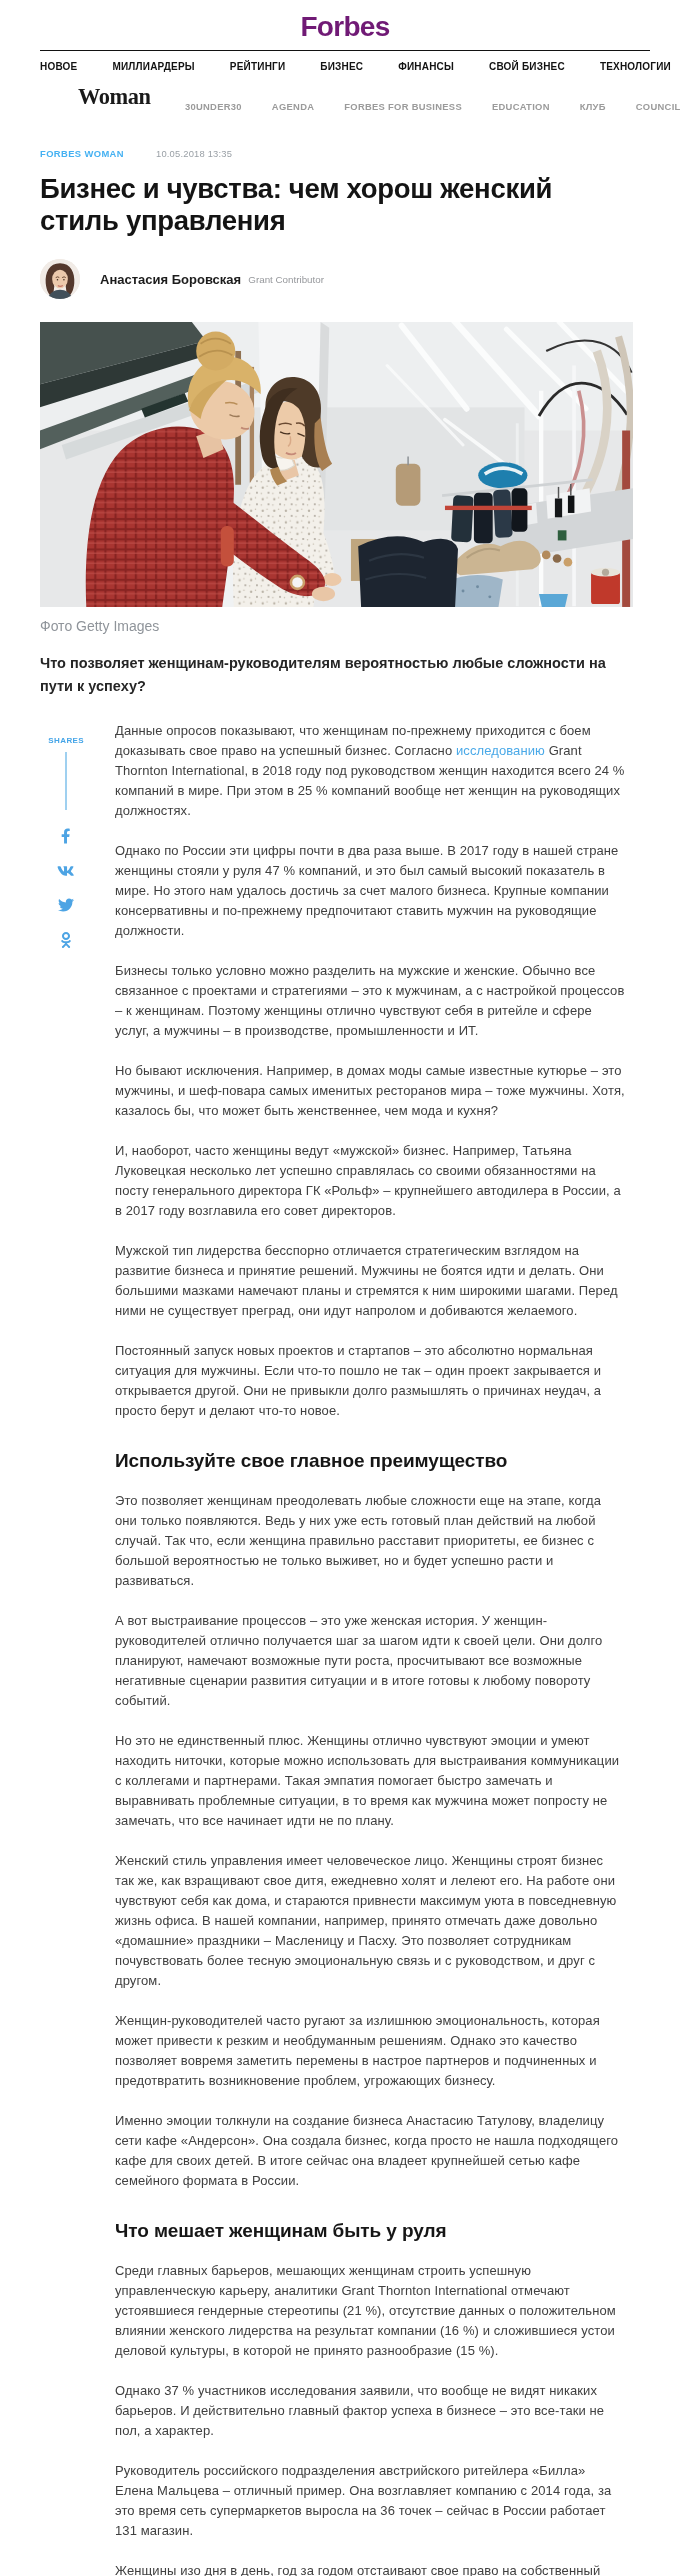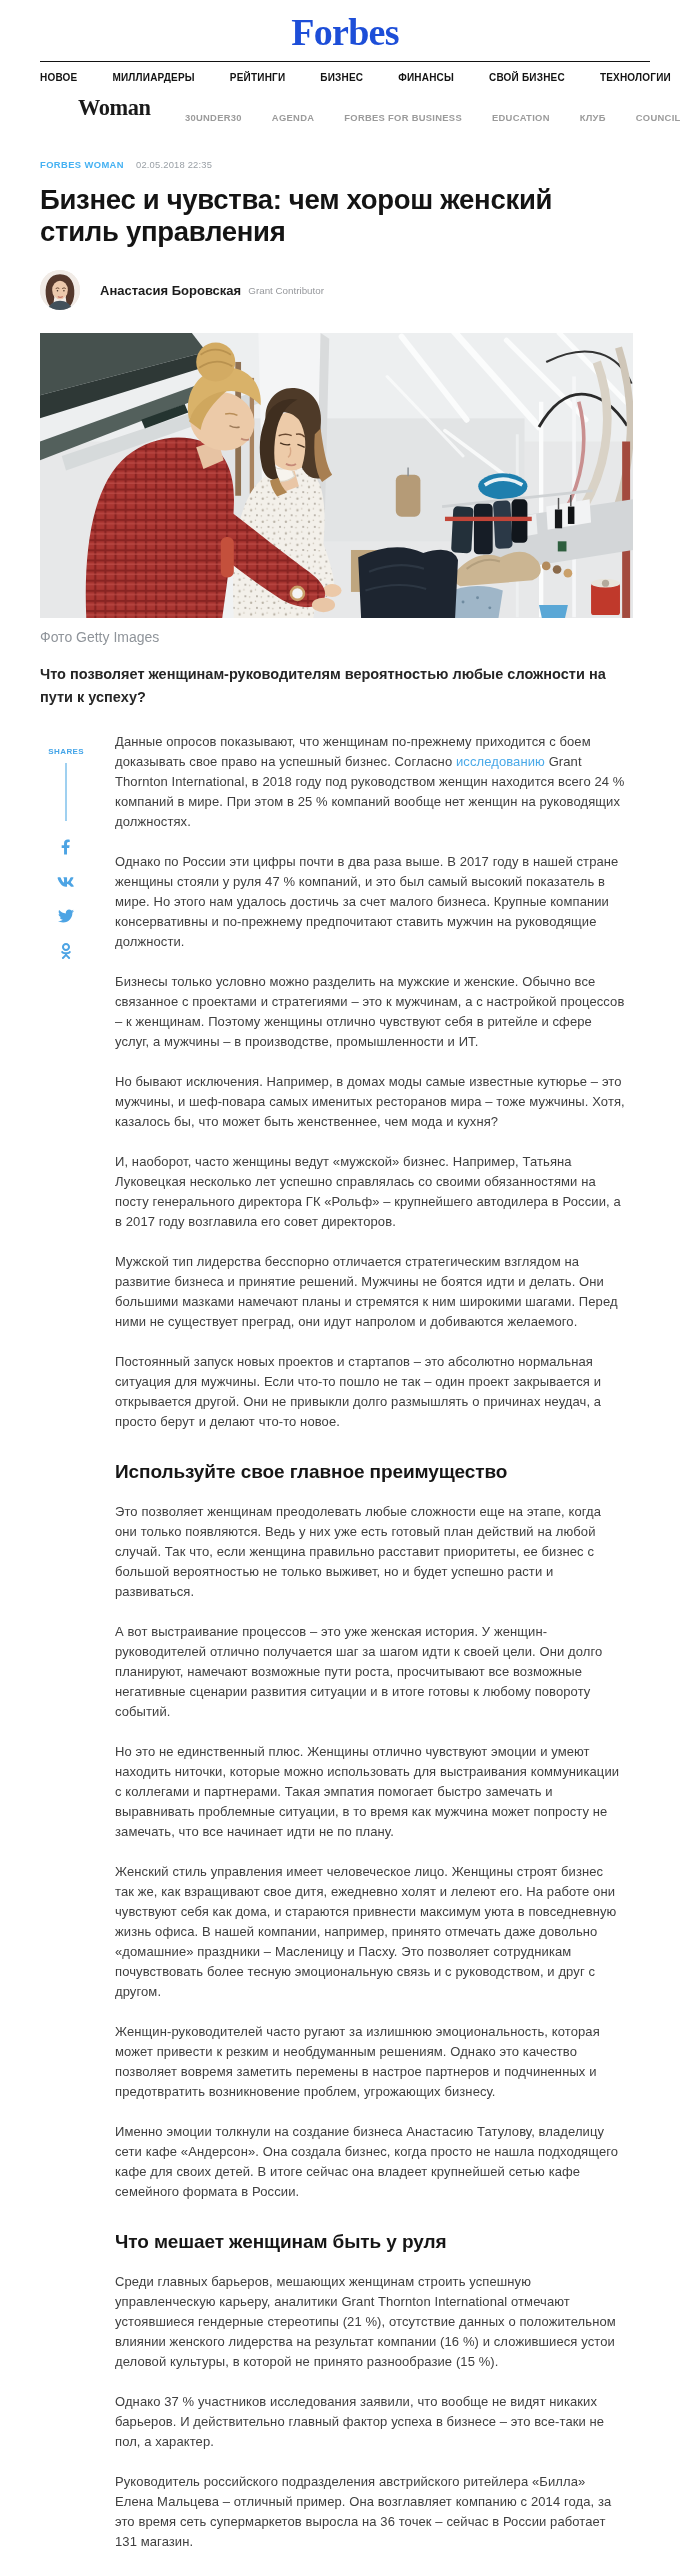--- a/index.html
+++ b/index.html
@@ -7,22 +7,22 @@
   body {
     width:690px; height:2576px; overflow:hidden;
     font-family:"Liberation Sans", sans-serif;
     color:#3f3f3f; position:relative;
   }
   a { text-decoration:none; color:inherit; cursor:pointer; }
 
   
   .masthead { text-align:center; padding-top:11.6px; }
   .logo {
-    font-family:Liberation Serif, serif;
-    font-size:38px; font-weight:700; letter-spacing:-0.7px; color:#1d4ed8;
+    font-family:Liberation Sans, sans-serif;
+    font-size:28px; font-weight:700; letter-spacing:-0.7px; color:#701a75;
     display:inline-block; line-height:1.1;
   }
   .rule { border-top:1.4px solid #121212; margin:7.2px 40px 0 40px; }
   .nav-primary {
     display:flex; justify-content:space-between; align-items:center;
     margin:0 19px 0 40px; height:32px;
   }
   .nav-primary a {
     font-size:10px; font-weight:700; color:#131313; letter-spacing:0.2px;
     text-transform:uppercase; white-space:nowrap;
@@ -34,21 +34,21 @@
     font-family:"Liberation Serif", serif; font-size:22.4px; font-weight:600;
     color:#1a1a1a; letter-spacing:-0.4px; margin-right:4.3px;
   }
   .nav-secondary a.sec-item {
     font-size:9.4px; font-weight:700; color:#9b9b9b; letter-spacing:0.3px;
     text-transform:uppercase; white-space:nowrap;
   }
 
   
   .content { width:594px; margin-left:40px; }
-  .crumb-row { display:flex; align-items:baseline; gap:12px; margin-top:19px; }
+  .crumb-row { display:flex; align-items:baseline; gap:32px; margin-top:19px; }
   .crumb { font-size:9.4px; font-weight:700; letter-spacing:0.4px; color:#45b1f2; }
   .pubdate { font-size:9.4px; color:#9aa0a6; letter-spacing:0.2px; }
   h1.title {
     margin-top:14.5px; font-size:27.5px; line-height:1.16; font-weight:700;
     letter-spacing:-0.3px; color:#141414; max-width:521px;
   }
   .author-row { display:flex; align-items:center; margin-top:22px; }
   .avatar { width:40px; height:40px; border-radius:50%; overflow:hidden; flex:0 0 40px;
             background:#efe9e4; }
   .author-name { font-size:13px; font-weight:700; color:#1c1c1c; margin-left:20px; }
@@ -114,21 +114,21 @@
         <a class="sec-item">КЛУБ</a>
         <a class="sec-item">COUNCIL</a>
       </span>
   </nav>
 </header>
 
 <main class="content">
 
   <div class="crumb-row">
     <a class="crumb">FORBES WOMAN</a>
-    <span class="pubdate">02.05.2018 22:35</span>
+    <span class="pubdate">10.05.2018 13:35</span>
   </div>
 
   <h1 class="title">Бизнес и чувства: чем хорош женский стиль управления</h1>
 
   <div class="author-row">
     <span class="avatar">
       <svg width="40" height="40" viewBox="0 0 56 56">
         <rect width="56" height="56" fill="#f1ebe6"></rect>
         <path d="M28,6 C13,6 7,19 8,34 C9,45 13,51 18,54 L20,38 C17,29 20,19 28,17 C36,19 39,29 36,38 L38,54 C43,51 47,45 48,34 C49,19 43,6 28,6 Z" fill="#54382c"></path>
         <ellipse cx="28" cy="28" rx="11" ry="13" fill="#ecc9ac"></ellipse>

